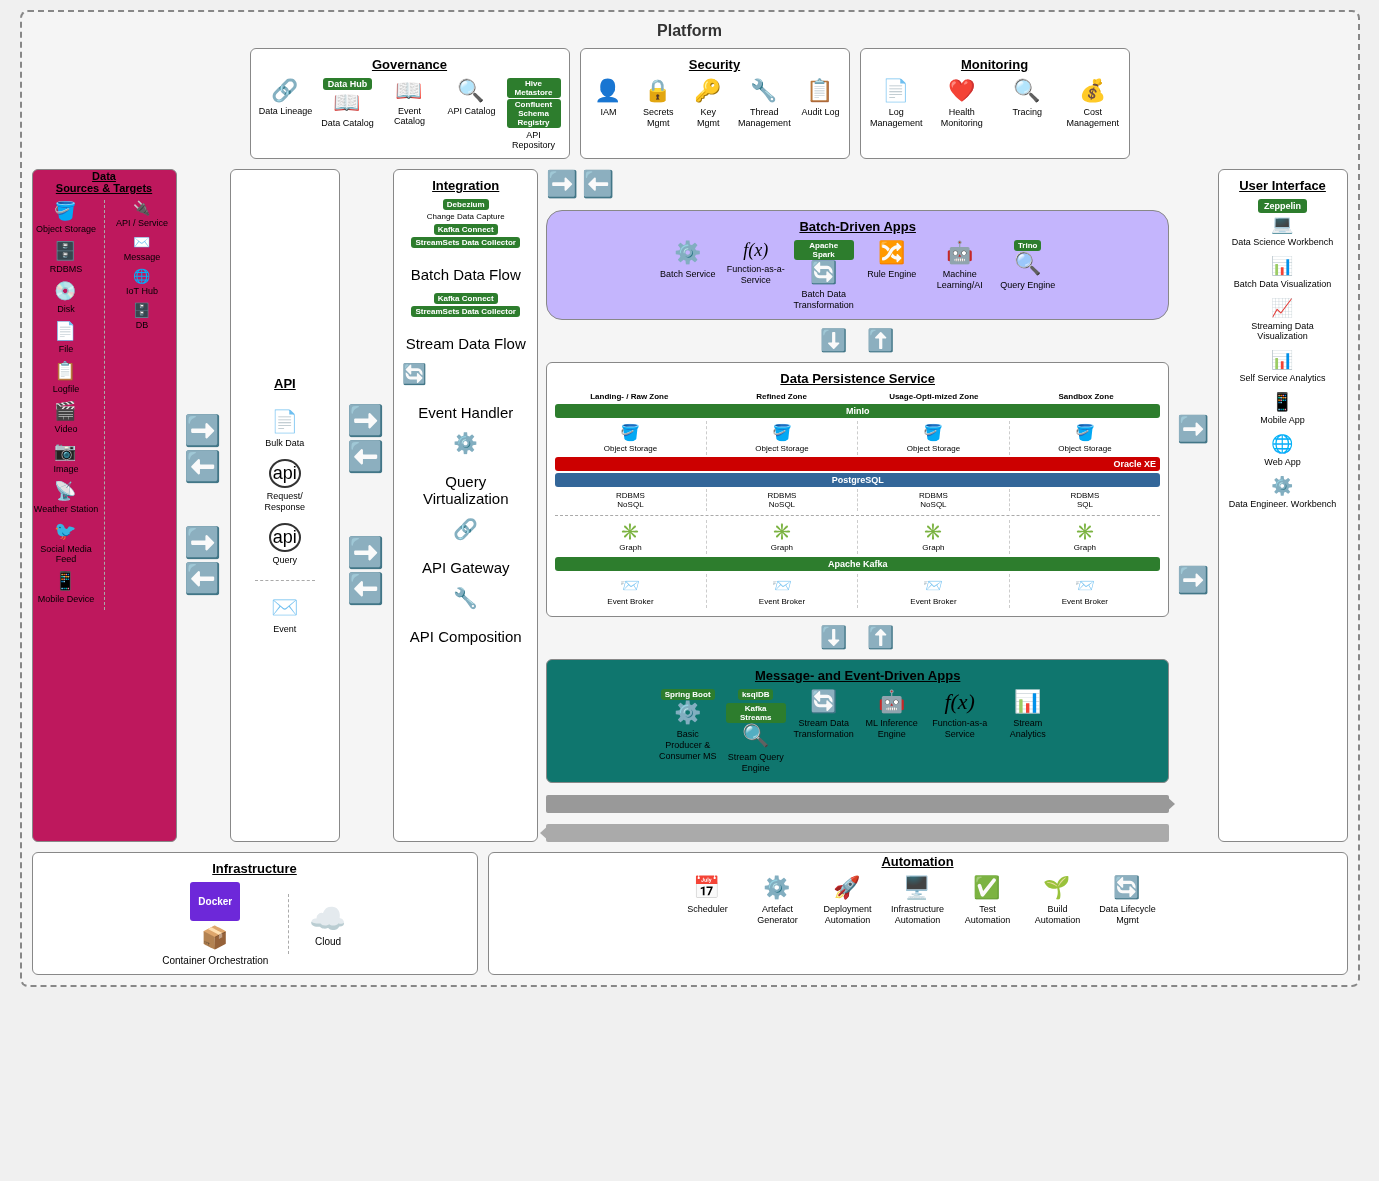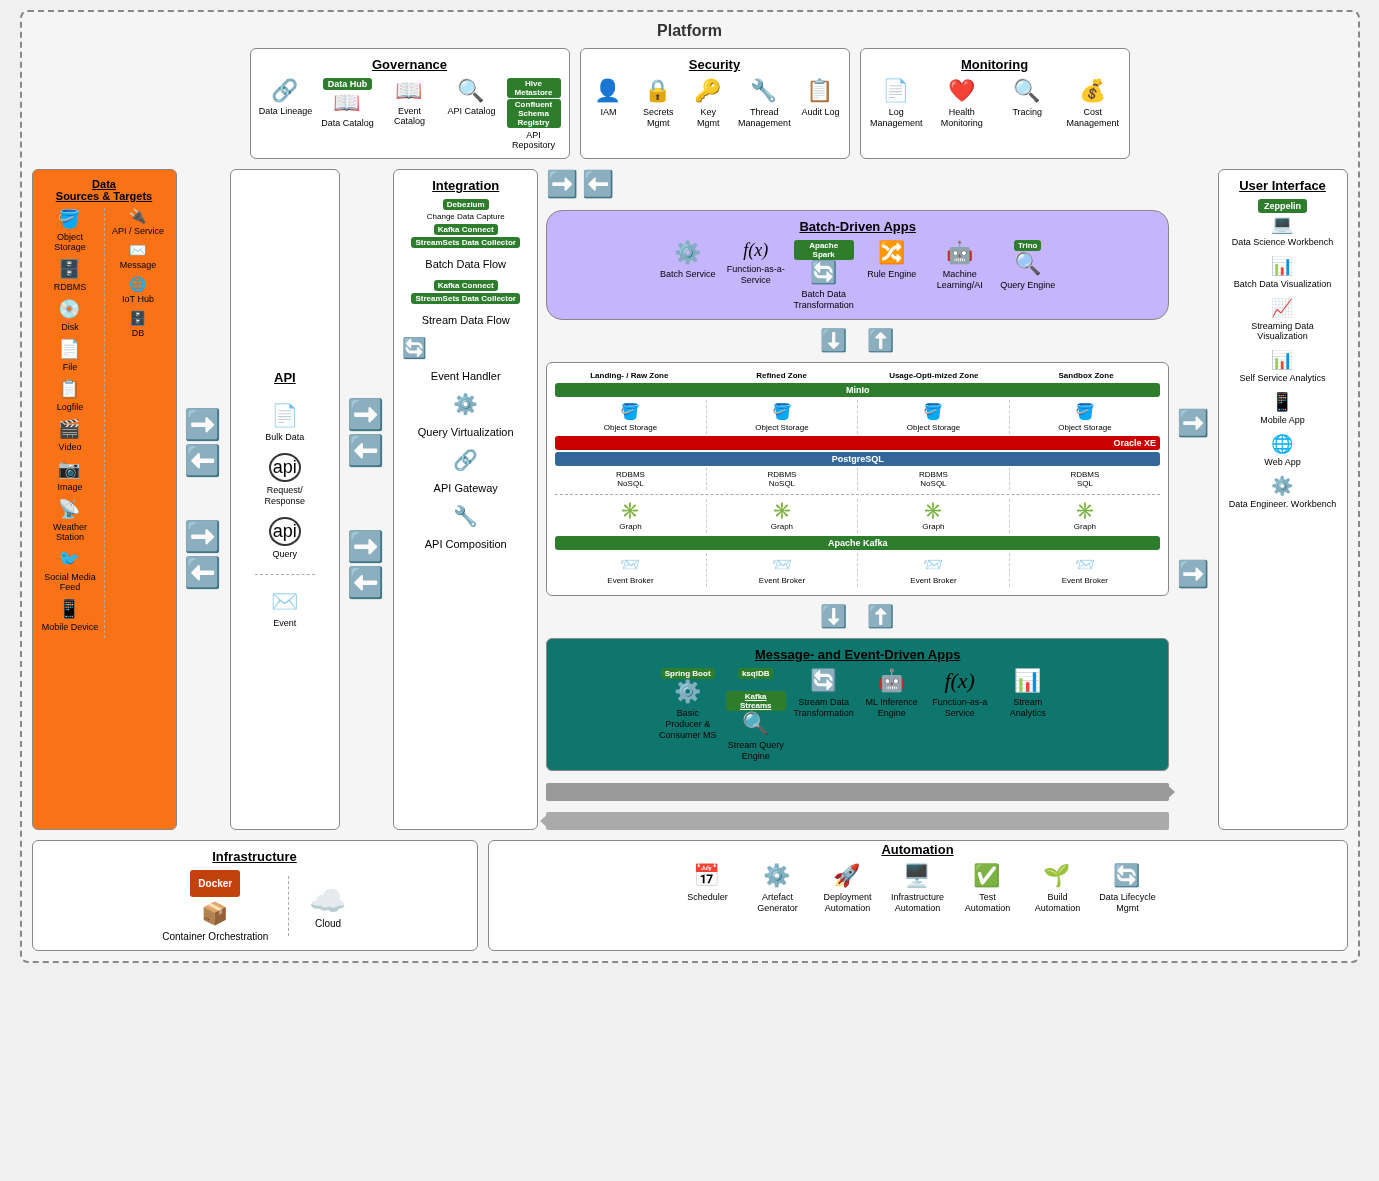--- a/index.html
+++ b/index.html
@@ -74,22 +74,21 @@
       display: flex;
       gap: 8px;
       align-items: stretch;
     }
     
     .data-sources {
       width: 145px;
       flex-shrink: 0;
       border: 1.5px solid #888;
       border-radius: 6px;
-      background: #f97316;
-      padding: 8px;
+      background: #be185d;
     }
     .data-sources .box-title {
       font-size: 11px;
     }
     .ds-item {
       display: flex;
       flex-direction: column;
       align-items: center;
       font-size: 9px;
       text-align: center;
@@ -237,21 +236,21 @@
       padding: 2px 4px;
     }
     .four-col-item:last-child { border-right: none; }
     .four-col-item .icon { font-size: 16px; margin-bottom: 2px; }
     .spring-badge { background: #2d7d2d; color: white; border-radius: 3px; padding: 1px 4px; font-size: 8px; font-weight: bold; }
     .ksql-badge { background: #2d7d2d; color: white; border-radius: 3px; padding: 1px 4px; font-size: 8px; font-weight: bold; }
     .kafka-s-badge { background: #2d7d2d; color: white; border-radius: 3px; padding: 1px 4px; font-size: 8px; font-weight: bold; }
     .trino-badge { background: #2d7d2d; color: white; border-radius: 3px; padding: 1px 4px; font-size: 8px; font-weight: bold; }
     .spark-badge { background: #2d7d2d; color: white; border-radius: 3px; padding: 1px 12px; font-size: 8px; font-weight: bold; }
     .zeppelin-badge { background: #2d7d2d; color: white; border-radius: 3px; padding: 2px 6px; font-size: 9px; font-weight: bold; }
-    .docker-badge { background: #c2410c; color: white; border-radius: 3px; padding: 8px 8px; font-size: 10px; font-weight: bold; }
+    .docker-badge { background: #6d28d9; color: white; border-radius: 3px; padding: 14px 8px; font-size: 10px; font-weight: bold; }
     .debezium-badge { background: #2d7d2d; color: white; border-radius: 3px; padding: 1px 4px; font-size: 8px; font-weight: bold; }
     .kafka-connect-badge { background: #2d7d2d; color: white; border-radius: 3px; padding: 1px 4px; font-size: 8px; font-weight: bold; }
     .streamsets-badge { background: #2d7d2d; color: white; border-radius: 3px; padding: 1px 4px; font-size: 8px; font-weight: bold; }
     .hive-badge { background: #2d7d2d; color: white; border-radius: 3px; padding: 1px 4px; font-size: 8px; font-weight: bold; }
     .confluent-badge { background: #2d7d2d; color: white; border-radius: 3px; padding: 1px 4px; font-size: 8px; font-weight: bold; }
     .datahub-badge { background: #2d7d2d; color: white; border-radius: 3px; padding: 1px 5px; font-size: 9px; font-weight: bold; }
     .governance-box { width: 320px; }
     .security-box { width: 270px; }
     .monitoring-box { width: 270px; }
     .gov-icons-row {
@@ -273,23 +272,23 @@
       display: flex;
       flex-direction: column;
       align-items: center;
       gap: 1px;
       margin-bottom: 2px;
     }
     .int-section {
       margin-bottom: 10px;
     }
     .int-section-title {
-      font-size: 11px;
-      text-align: center;
-      margin-top: 10px;
+      font-size: 15px;
+      text-align: center;
+      margin-top: 18px;
     }
     .arrow-big {
       font-size: 30px;
       color: #888;
       line-height: 1;
     }
     .zones-header {
       display: flex;
       gap: 4px;
       margin-bottom: 2px;
@@ -590,20 +589,21 @@
           </div>
         </div>
       </div>
 
       <div style="display:flex;justify-content:center;gap:20px;">
         <span style="font-size:22px;">⬇️</span>
         <span style="font-size:22px;">⬆️</span>
       </div>
 
       <div class="data-persistence">
+        <div class="box-title">Data Persistence Service</div>
 
         <div class="zones-header">
           <div class="zone-header-item">Landing- / Raw Zone</div>
           <div class="zone-header-item">Refined Zone</div>
           <div class="zone-header-item">Usage-Opti-mized Zone</div>
           <div class="zone-header-item">Sandbox Zone</div>
         </div>
 
         <div class="green-bar">MinIo</div>
 
@@ -700,21 +700,21 @@
       <div class="msg-apps">
         <div class="box-title">Message- and Event-Driven Apps</div>
         <div style="display:flex;gap:8px;align-items:flex-start;justify-content:center;flex-wrap:wrap;">
           <div class="icon-item">
             <div class="spring-badge">Spring Boot</div>
             <span class="icon">⚙️</span>
             <span class="label">Basic Producer &amp; Consumer MS</span>
           </div>
           <div class="icon-item">
             <div class="ksql-badge">ksqlDB</div>
-            <div class="kafka-s-badge" style="margin-top:12px;text-decoration:underline;">Kafka Streams</div>
+            <div class="kafka-s-badge" style="margin-top:3px;">Kafka Streams</div>
             <span class="icon">🔍</span>
             <span class="label">Stream Query Engine</span>
           </div>
           <div class="icon-item">
             <span class="icon">🔄</span>
             <span class="label">Stream Data Transformation</span>
           </div>
           <div class="icon-item">
             <span class="icon">🤖</span>
             <span class="label">ML Inference Engine</span>

